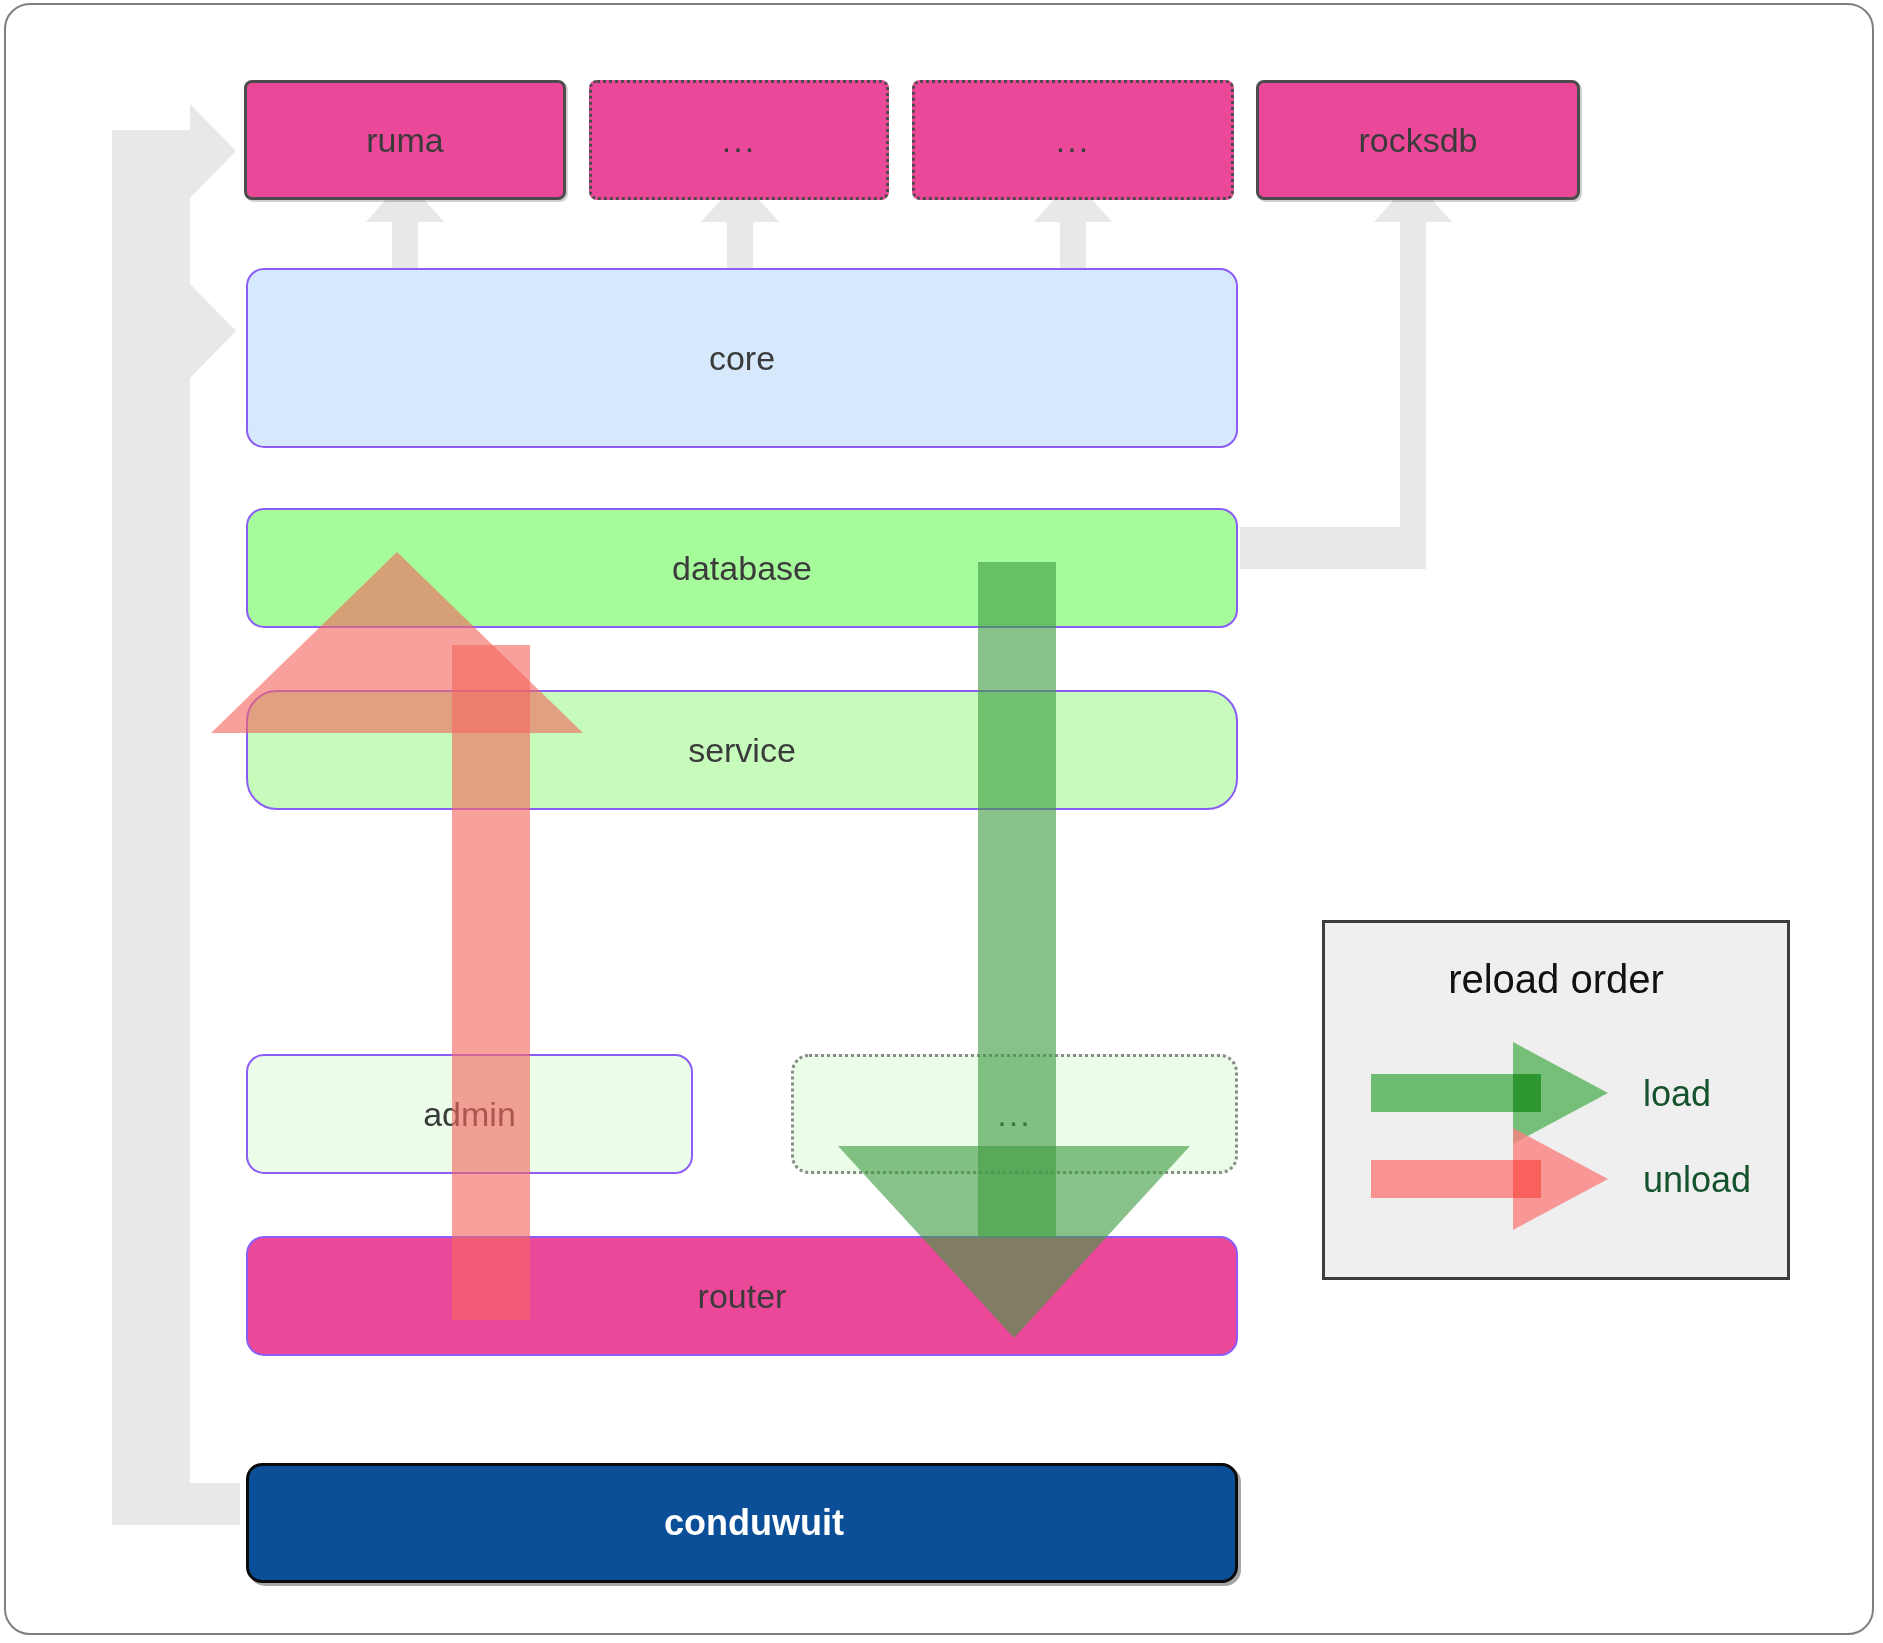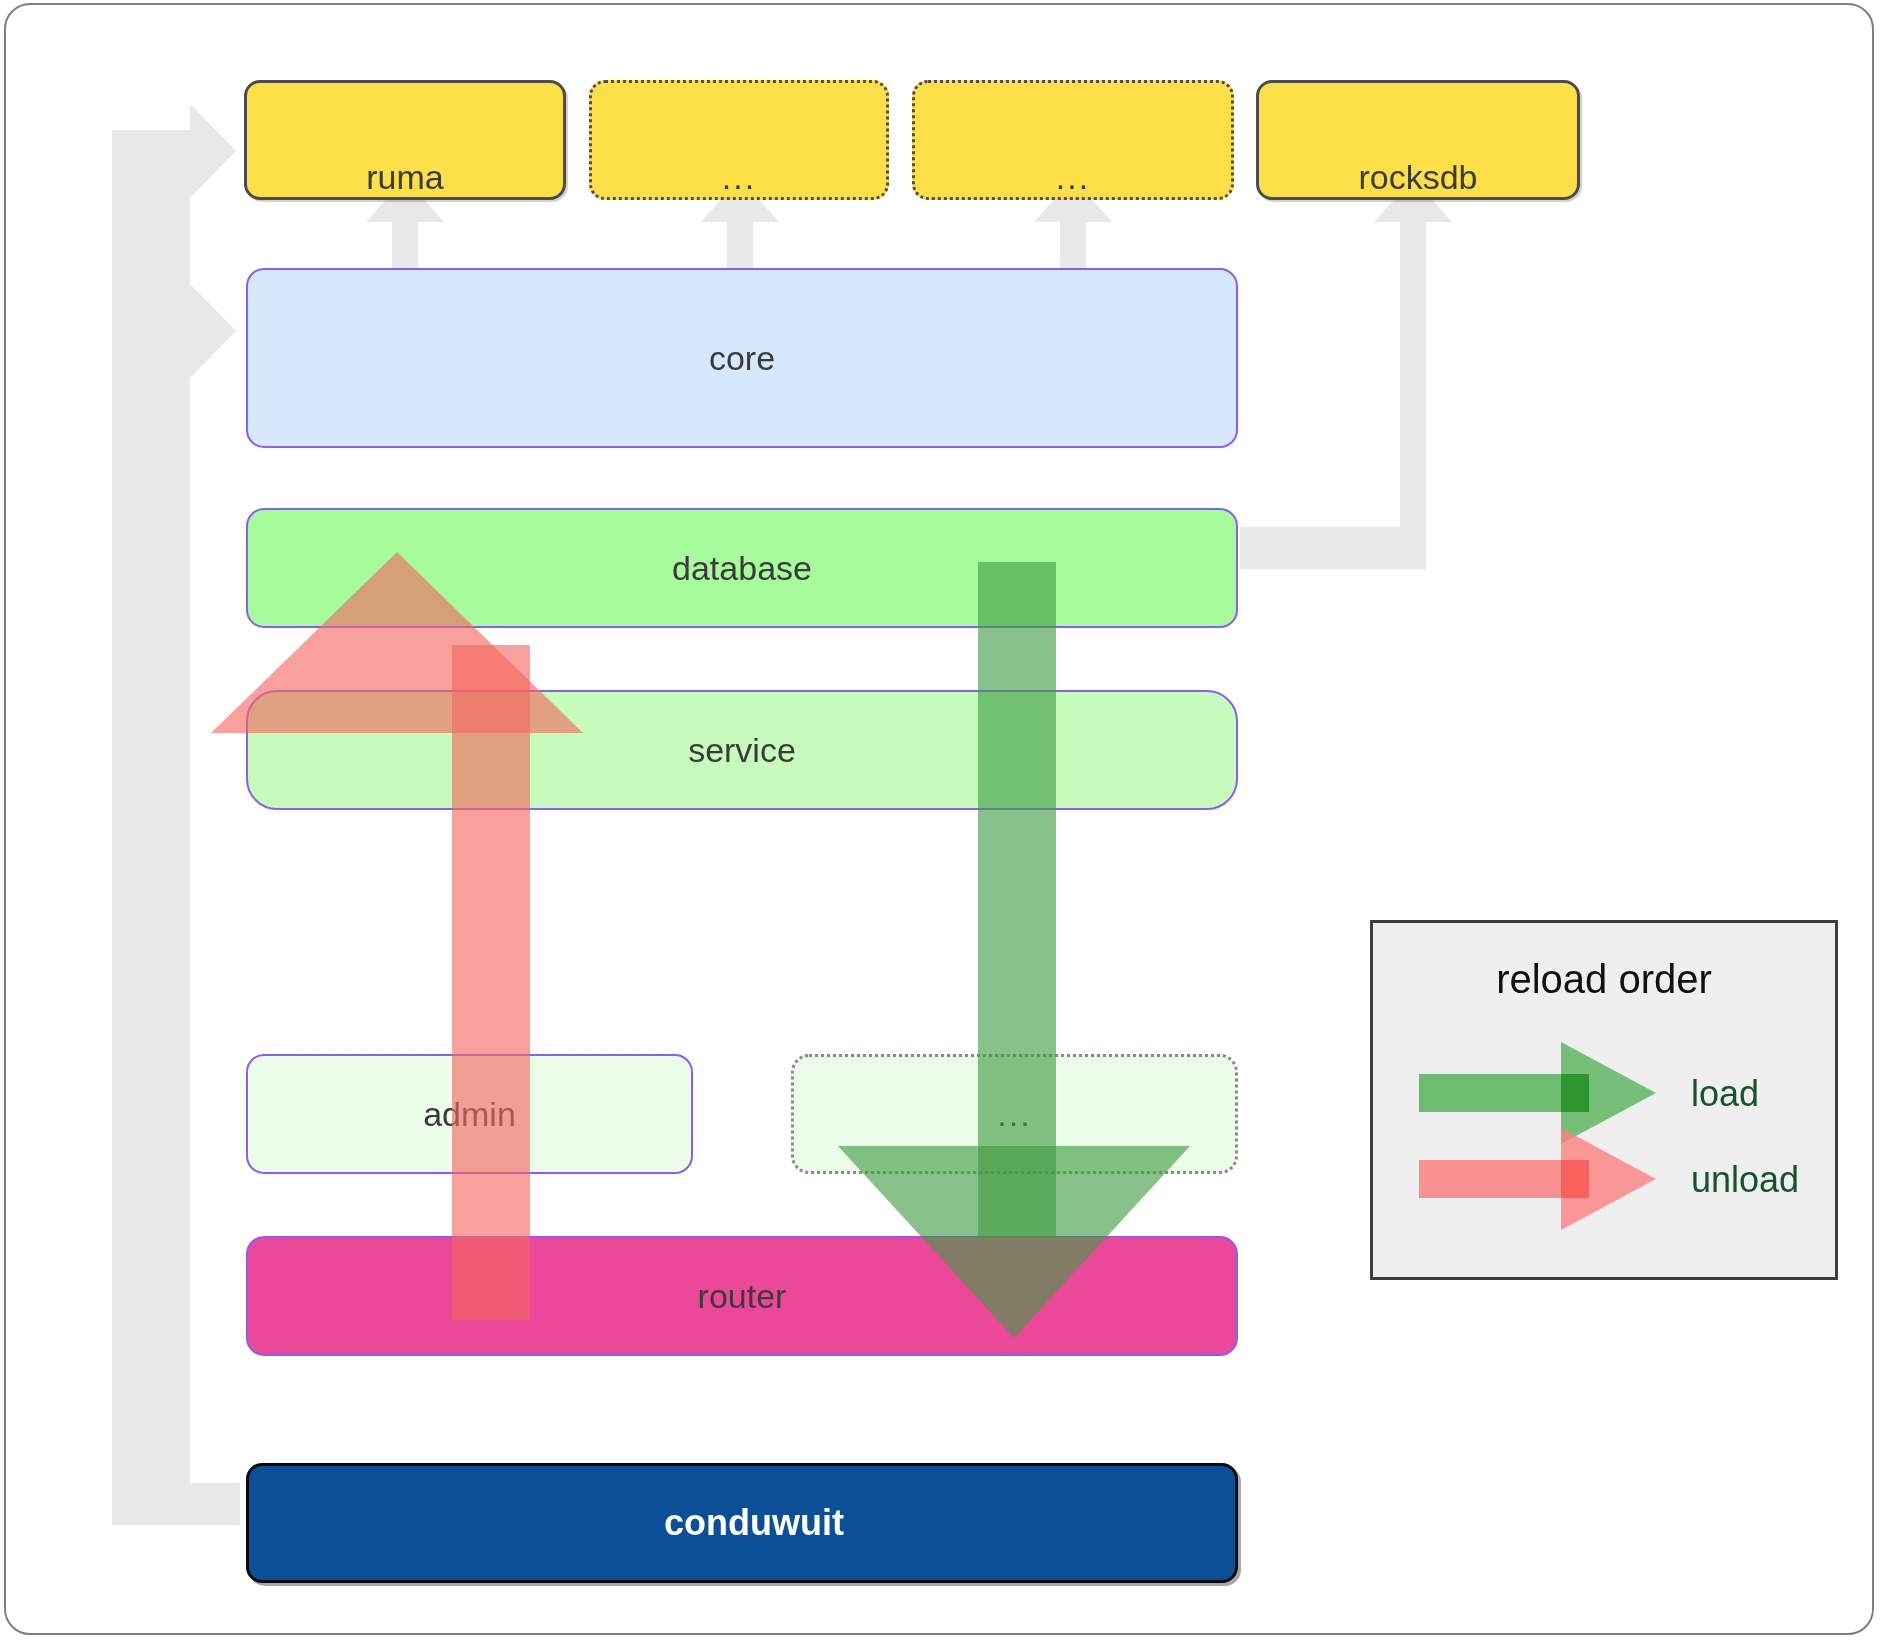--- a/index.html
+++ b/index.html
@@ -10,23 +10,22 @@
     border:2px solid #7f7f7f;border-radius:26px;background:#fff;box-sizing:border-box;
   }
   svg#wires{position:absolute;left:0;top:0;width:1883px;height:1643px;pointer-events:none;}
 
   .node{
     position:absolute;box-sizing:border-box;display:flex;align-items:center;
     justify-content:center;text-align:center;color:#3b3b3b;
     font-size:34px;border-radius:14px;
   }
   .crate{
-    background:#fde047;border:3px solid #4c4c4c;border-radius:16px;
+    background:#ec4899;border:3px solid #4c4c4c;border-radius:8px;
     box-shadow:2px 2px 0 rgba(0,0,0,.18);
-    align-items:flex-end;
   }
   .crate.ghost{border:3px dotted #4c4c4c;box-shadow:none;}
   .layer{border:2px solid #8b5cf6;border-radius:18px;}
   .layer.ghost{border:3px dotted #8a8a8a;}
   .dots{font-size:34px;letter-spacing:2px;color:#3b3b3b;}
 
   #n-core{background:#D6E8FB;}
   #n-database{background:#A6FB9B;}
   #n-service{background:#C6FBBC;}
   #n-api{background:#DCFCD6;}
@@ -35,21 +34,21 @@
   #n-router{background:#ec4899;}
   #n-conduwuit{
     background:#0B4F99;border:3px solid #0a0a0a;border-radius:16px;
     color:#ffffff;font-size:36px;font-weight:bold;
     box-shadow:3px 3px 0 rgba(0,0,0,.35);
   }
 
   
   #legend{
     position:absolute;left:1322px;top:920px;width:468px;height:360px;
-    background:#EFEFEF;border:3px solid #3d3d3d;box-sizing:border-box;margin-left:48px;
+    background:#EFEFEF;border:3px solid #3d3d3d;box-sizing:border-box;
   }
   #legend-title{
     position:absolute;left:0;top:34px;width:100%;text-align:center;
     font-size:40px;color:#111;
   }
   .legend-label{position:absolute;font-size:36px;color:#14532d;}
   #legend-label-load{left:318px;top:150px;}
   #legend-label-unload{left:318px;top:236px;}
   svg.legend-arrow{position:absolute;}
 </style>

